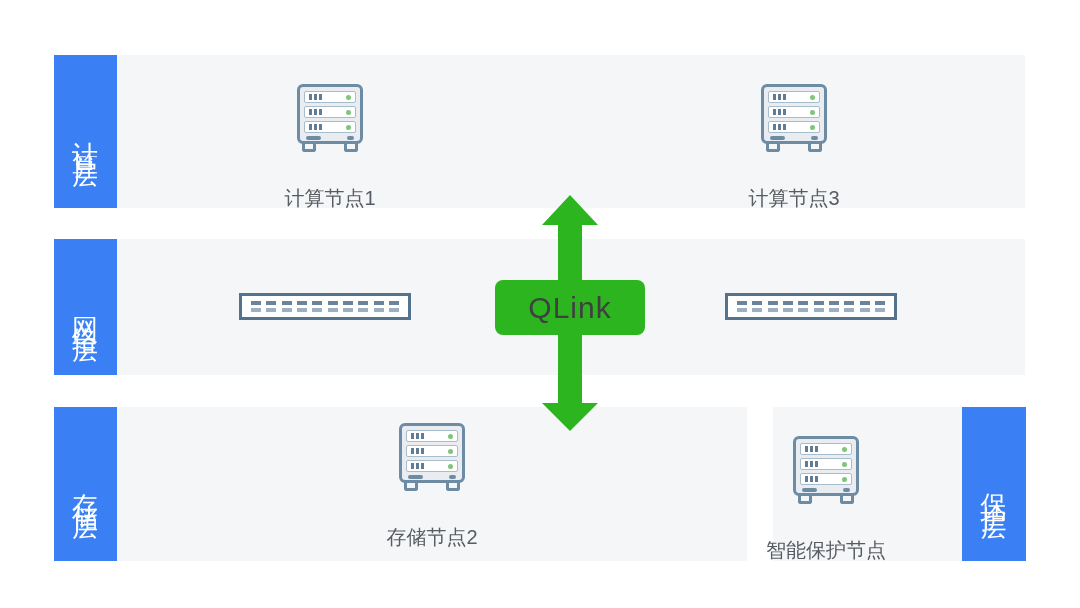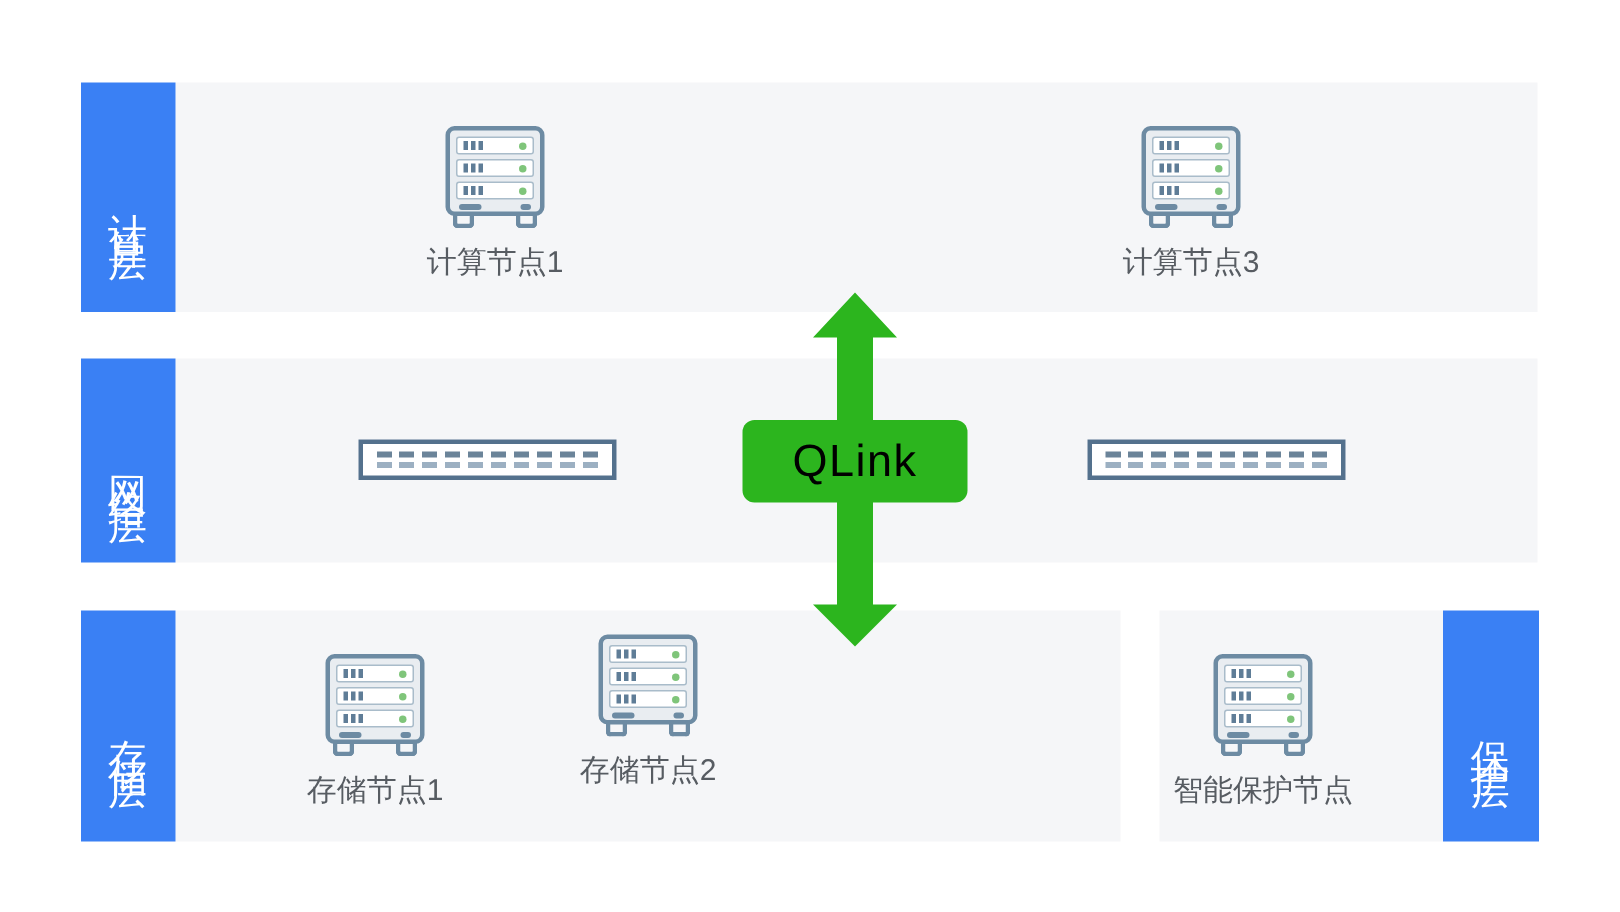--- a/index.html
+++ b/index.html
@@ -18,21 +18,21 @@
     writing-mode:vertical-rl; text-orientation:upright;
     color:#ffffff; font-size:26px; letter-spacing:11px;
     text-indent:0; padding-top:11px; line-height:1;
   }
   
   .panel { position:absolute; background:var(--panel-bg); z-index:1; }
 
   
   .node {
     position:absolute; width:180px;
-    display:flex; flex-direction:column; align-items:center; z-index:3;
+    display:flex; flex-direction:column; align-items:center; z-index:3;gap:24px;
   }
   .node-label { margin-top:9px; font-size:20px; color:var(--label-text); white-space:nowrap; }
 
   
   .server { position:relative; width:66px; height:68px; }
   .server i { display:block; }
   .server-body {
     position:absolute; left:0; right:0; top:0; bottom:8px;
     background:#e9edf1; border:3px solid var(--icon-stroke);
     border-radius:6px; padding:4px 4px 0 4px;
@@ -66,21 +66,21 @@
   .switch-row.r1 { color:#6b8499; }
   .switch-row.r2 { color:#9cb0c2; }
 
   
   .qlink-arrow { position:absolute; left:535px; top:193px; width:70px; height:240px; z-index:4; }
   .qlink-badge {
     position:absolute; left:495px; top:280px; width:150px; height:55px;
     background:var(--link-green); border-radius:8px; z-index:5;
     display:flex; align-items:center; justify-content:center;
   }
-  .qlink-badge span { color:#000000; font-size:30px; font-weight:500; letter-spacing:1px; }
+  .qlink-badge span { color:#404040; font-size:30px; font-weight:500; letter-spacing:1px; }
 </style>
 </head>
 <body>
 
 <div class="canvas">
 
   <div class="tab" style="left:54px;top:55px;width:63px;height:153px;">
     <span class="tab-text">计算层</span>
   </div>
   <div class="panel" style="left:117px;top:55px;width:908px;height:153px;"></div>
@@ -168,51 +168,20 @@
   </svg>
   <div class="qlink-badge">
     <span>QLink</span>
   </div>
 
   <div class="tab" style="left:54px;top:407px;width:63px;height:154px;">
     <span class="tab-text">存储层</span>
   </div>
   <div class="panel" style="left:117px;top:407px;width:630px;height:154px;"></div>
 
-  <div class="node" style="left:160px;top:436px;">
-    <div class="server">
-      <div class="server-body">
-        <div class="srow">
-            <i class="sbar"></i>
-            <i class="sbar"></i>
-            <i class="sbar"></i>
-            <i class="sdot"></i>
-          </div>
-        <div class="srow">
-            <i class="sbar"></i>
-            <i class="sbar"></i>
-            <i class="sbar"></i>
-            <i class="sdot"></i>
-          </div>
-        <div class="srow">
-            <i class="sbar"></i>
-            <i class="sbar"></i>
-            <i class="sbar"></i>
-            <i class="sdot"></i>
-          </div>
-        <div class="sbase">
-            <i class="sdash-l"></i>
-            <i class="sdash-r"></i>
-          </div>
-      </div>
-      <i class="sfoot l"></i>
-        <i class="sfoot r"></i>
-    </div>
-    <div class="node-label">存储节点1</div>
-  </div>
 
   <div class="node" style="left:342px;top:423px;">
     <div class="server">
       <div class="server-body">
         <div class="srow">
             <i class="sbar"></i>
             <i class="sbar"></i>
             <i class="sbar"></i>
             <i class="sdot"></i>
           </div>
@@ -238,21 +207,21 @@
     </div>
     <div class="node-label">存储节点2</div>
   </div>
 
 
   <div class="panel" style="left:773px;top:407px;width:189px;height:154px;"></div>
   <div class="tab" style="left:962px;top:407px;width:64px;height:154px;">
     <span class="tab-text">保护层</span>
   </div>
 
-  <div class="node" style="left:752px;top:436px;">
+  <div class="node" style="left:736px;top:436px;">
     <div class="server">
       <div class="server-body">
         <div class="srow">
             <i class="sbar"></i>
             <i class="sbar"></i>
             <i class="sbar"></i>
             <i class="sdot"></i>
           </div>
         <div class="srow">
             <i class="sbar"></i>

